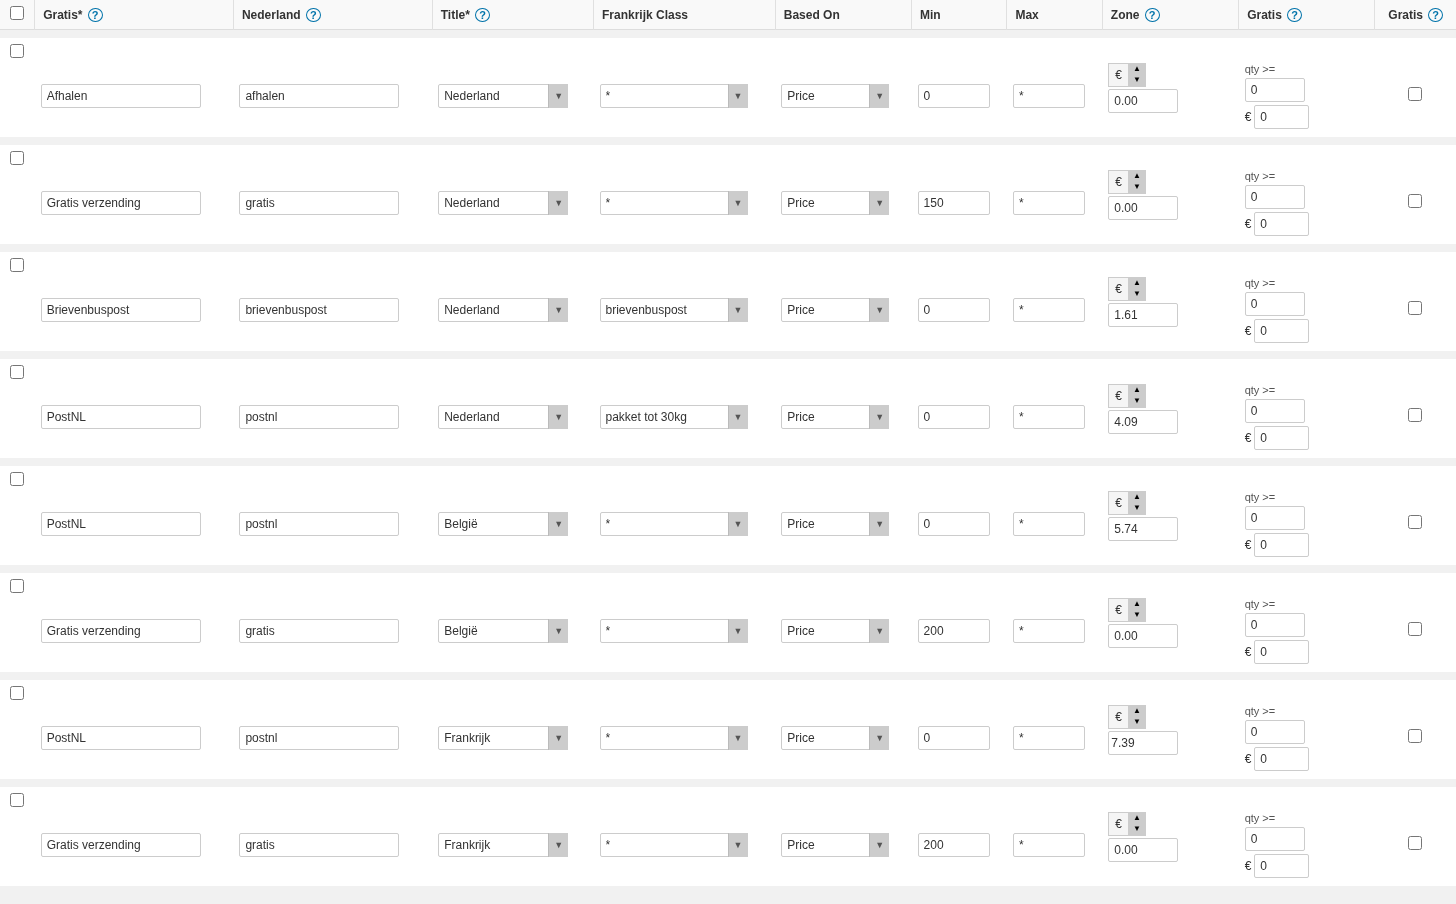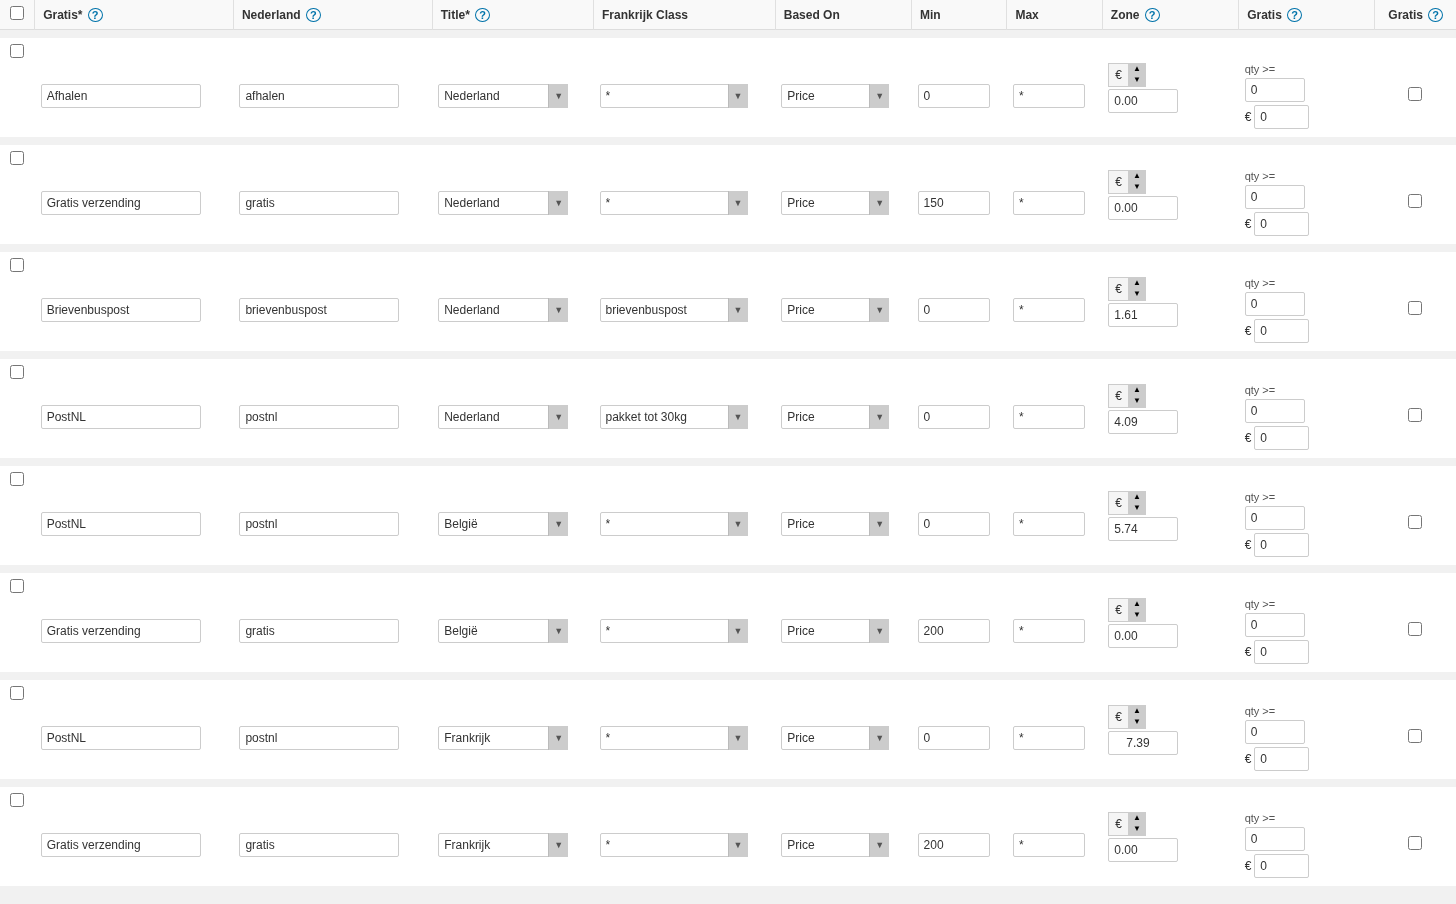--- a/index.html
+++ b/index.html
@@ -646,21 +646,21 @@
     </td>
     <td class="col-cost" style="border:none; padding:2px 6px 8px 6px; vertical-align:top;">
       <div style="display:flex; flex-direction:column; gap:2px;">
         <div style="display:flex; align-items:stretch;">
           <span style="border:1px solid #ccc; border-right:none; background:#f5f5f5; padding:4px 6px; font-size:12px; display:flex; align-items:center;">€</span>
           <div style="border:1px solid #ccc; background:#ccc; display:flex; flex-direction:column; align-items:center; justify-content:center; width:18px;">
             <button style="width:16px; height:11px; border:none; background:#ccc; cursor:pointer; font-size:8px; padding:0; line-height:1;">▲</button>
             <button style="width:16px; height:11px; border:none; background:#ccc; cursor:pointer; font-size:8px; padding:0; line-height:1;">▼</button>
           </div>
         </div>
-        <input type="text" value="7.39" style="width: 70px; border: 1px solid rgb(204, 204, 204); border-radius: 2px; padding: 4px 17px; font-size: 12px;">
+        <input type="text" value="7.39" style="width: 70px; border: 1px solid rgb(204, 204, 204); border-radius: 2px; padding: 4px 2px; font-size: 12px;">
       </div>
     </td>
     <td class="col-bundle" style="border:none; padding:2px 6px 8px 6px; vertical-align:top;">
       <div style="display:flex; flex-direction:column; gap:3px;">
         <span style="font-size:11px; color:#555; white-space:nowrap;">qty &gt;=</span>
         <input type="text" value="0" style="width: 60px; border: 1px solid rgb(204, 204, 204); border-radius: 2px; padding: 4px 5px; font-size: 12px;">
         <div style="display:flex; align-items:center; gap:3px;">
           <span style="font-size:12px; color:#333;">€</span>
           <input type="text" value="0" style="width: 55px; border: 1px solid rgb(204, 204, 204); border-radius: 2px; padding: 4px 5px; font-size: 12px;">
         </div>

